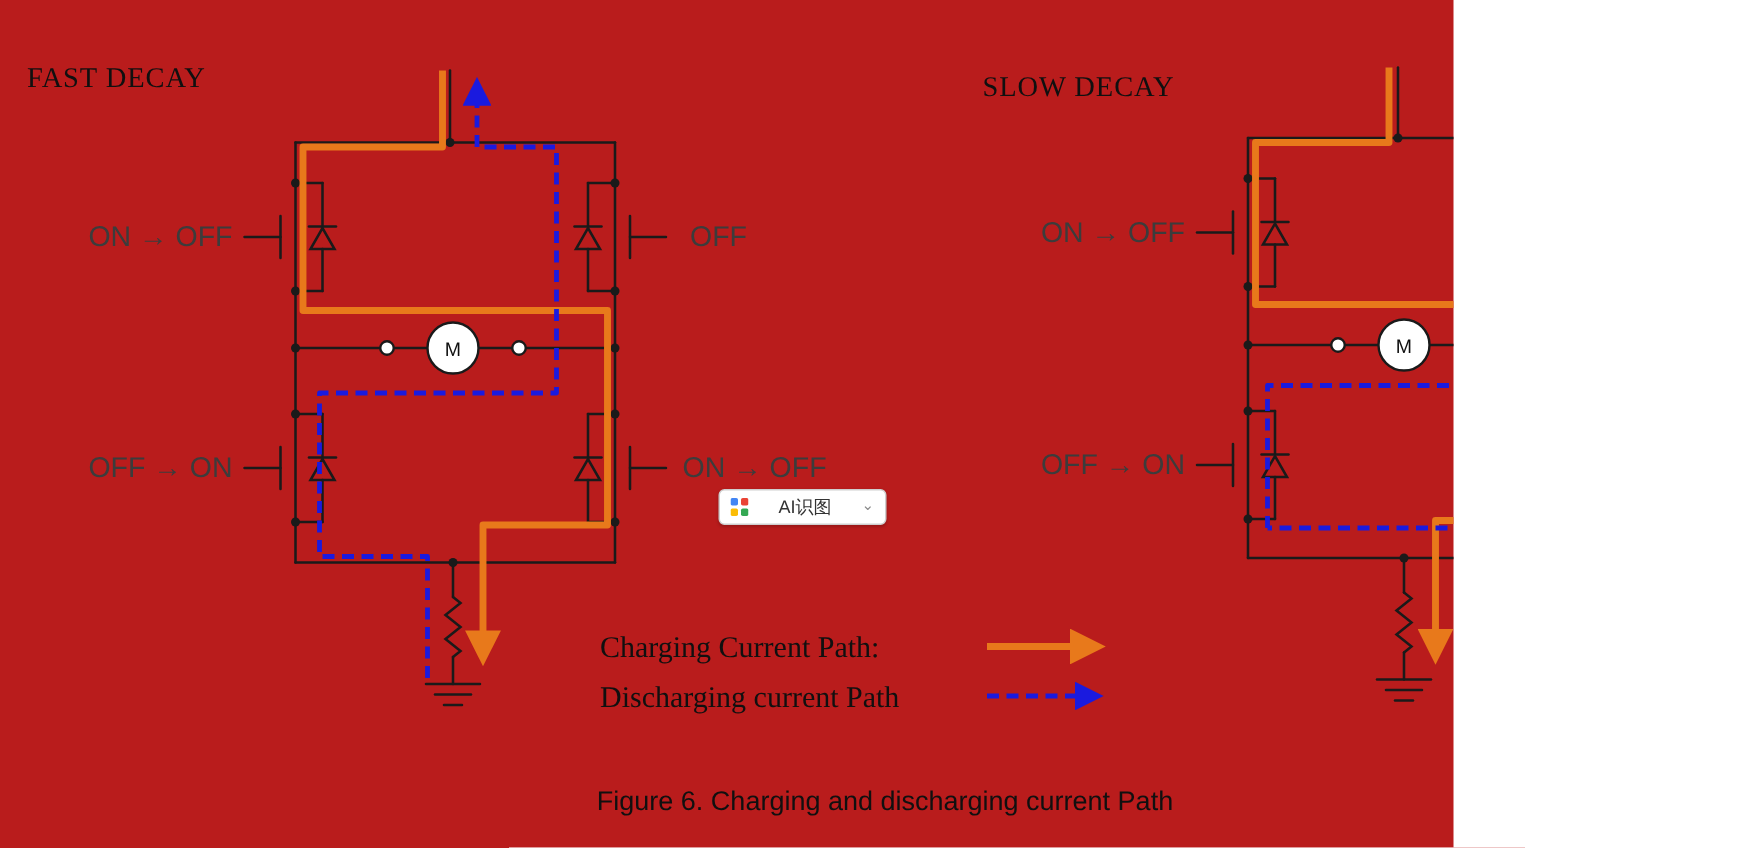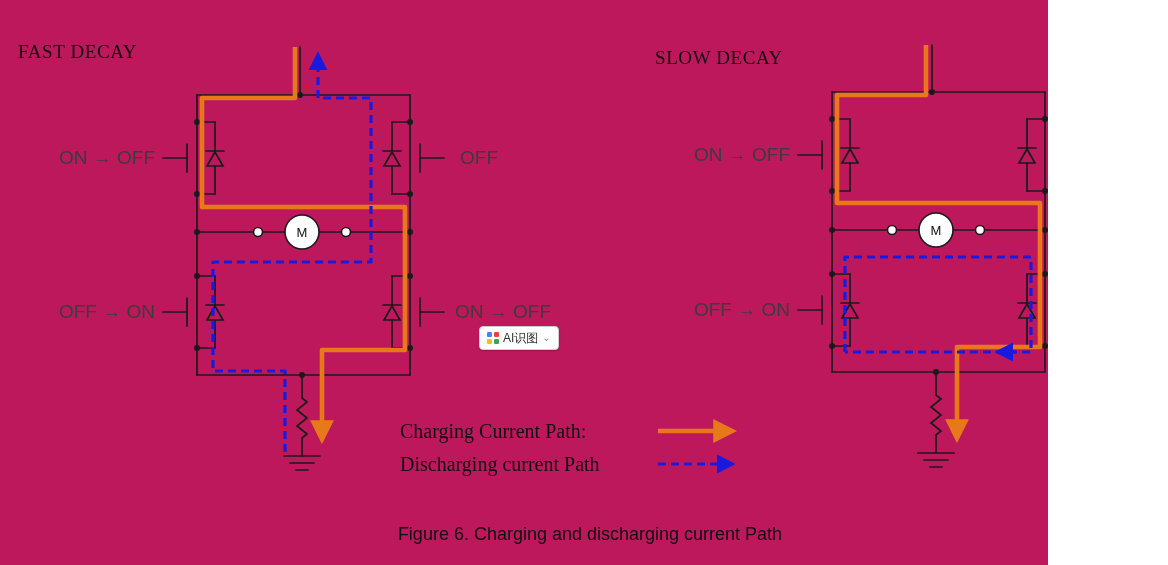--- a/index.html
+++ b/index.html
@@ -1,32 +1,32 @@
 <!DOCTYPE html>
 <html style="--c-charging: #E8791B; --c-discharging: #1A1ADF; --c-circuit: #1A1A1A;"><head>
 <meta charset="utf-8">
 <style>
   html,body{margin:0;padding:0;background:#ffffff;}
-  .page{position:relative;width:1048px;height:565px;background:#be185d;overflow:hidden;
+  .page{position:relative;width:969px;height:565px;background:#b91c1c;overflow:hidden;
         font-family:"Liberation Sans",sans-serif;}
   svg{display:block}
   .wire{stroke:var(--c-circuit,#1a1a1a);stroke-width:1.7;fill:none;stroke-linecap:round}
   .dot{fill:var(--c-circuit,#1a1a1a);stroke:none}
   .open-node{fill:#ffffff;stroke:var(--c-circuit,#1a1a1a);stroke-width:1.6}
   .orange{stroke:var(--c-charging,#e8791b);stroke-width:4.6;fill:none;stroke-linejoin:round}
   .blue{stroke:var(--c-discharging,#1a1adf);stroke-width:3.2;fill:none;stroke-linejoin:round;stroke-dasharray:8 5}
   .blue-solid{stroke:var(--c-discharging,#1a1adf);stroke-width:3.2;fill:none}
   .mk-orange{fill:var(--c-charging,#e8791b)}
   .mk-blue{fill:var(--c-discharging,#1a1adf)}
   .title{font-family:"Liberation Serif",serif;font-size:19px;fill:#101010;letter-spacing:.6px}
   .label{font-family:"Liberation Sans",sans-serif;font-size:19px;fill:#3c3c3c}
   .legend-text{font-family:"Liberation Serif",serif;font-size:20px;fill:#101010}
   .caption{font-family:"Liberation Sans",sans-serif;font-size:18px;fill:#101010}
   .motor-text{font-family:"Liberation Sans",sans-serif;font-size:13px;fill:#101010}
-  .ai-badge{position:absolute;left:479px;top:326px;height:20px;display:flex;align-items:center;gap:4px;
+  .ai-badge{position:absolute;left:479px;top:326px;height:20px;display:flex;align-items:center;gap:20px;
      background:#fff;border:1px solid #cfcfcf;border-radius:4px;padding:1px 7px;
      box-shadow:0 1px 2px rgba(0,0,0,.18);font-size:12px;color:#333;cursor:pointer;user-select:none}
   .ai-badge .chev{font-size:10px;color:#888;line-height:1}
   .ai-badge .ai-icon{display:inline-flex;align-items:center}
 </style>
 </head>
 <body>
 
 <div class="page">
   <svg viewBox="0 0 1168 565" width="1168" height="565">

